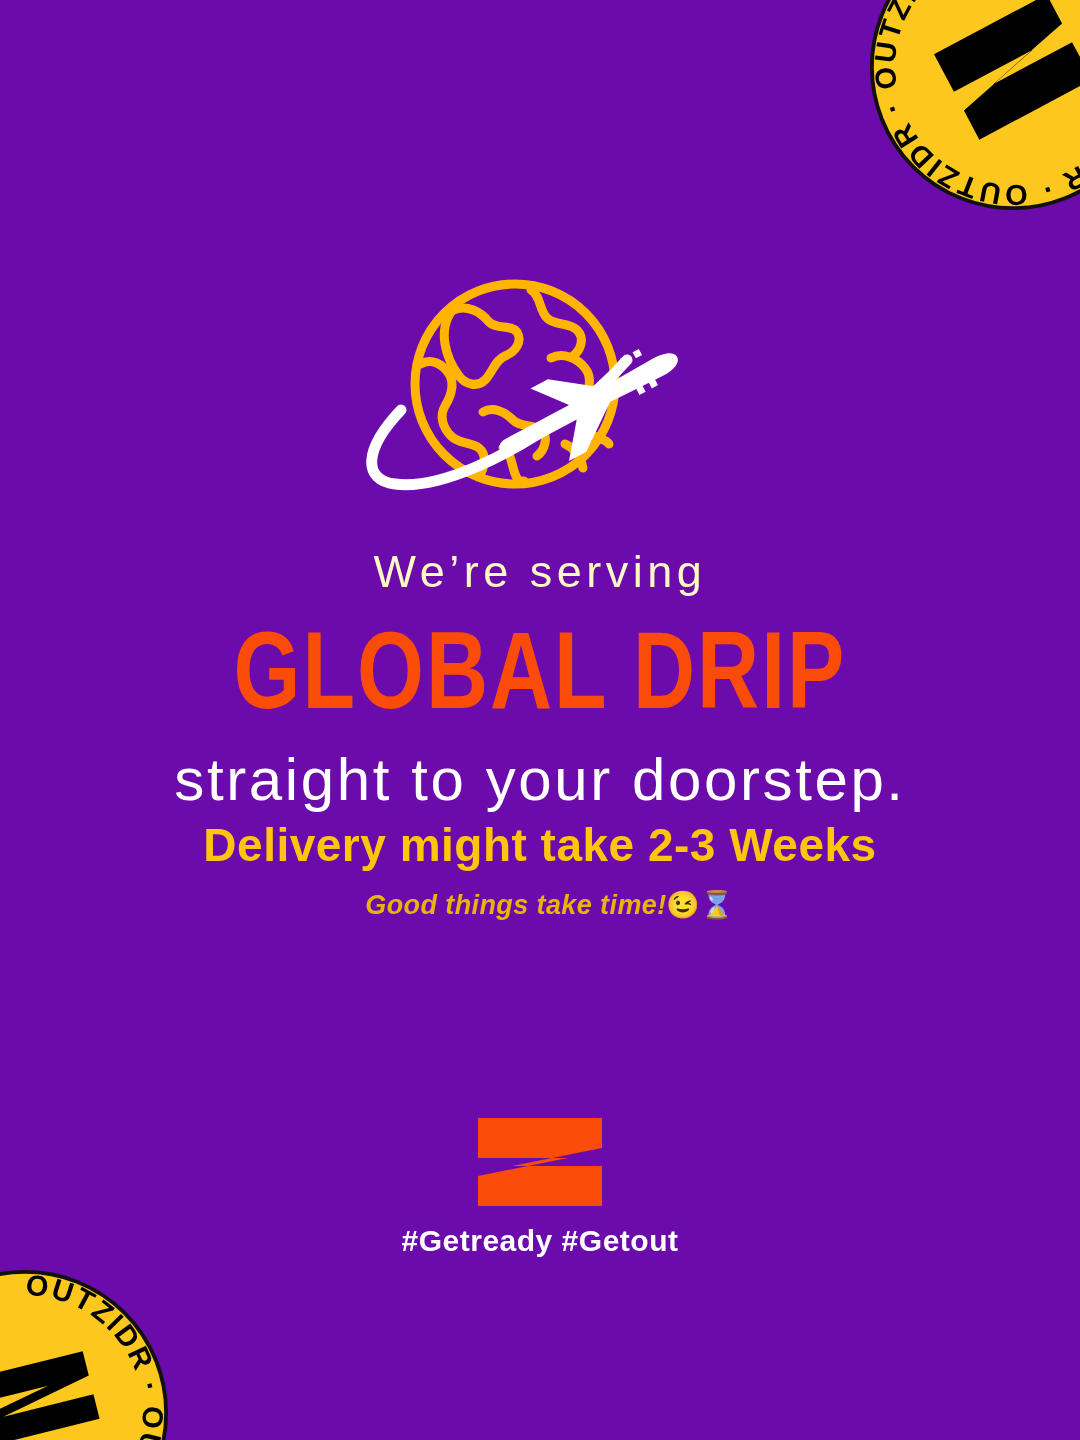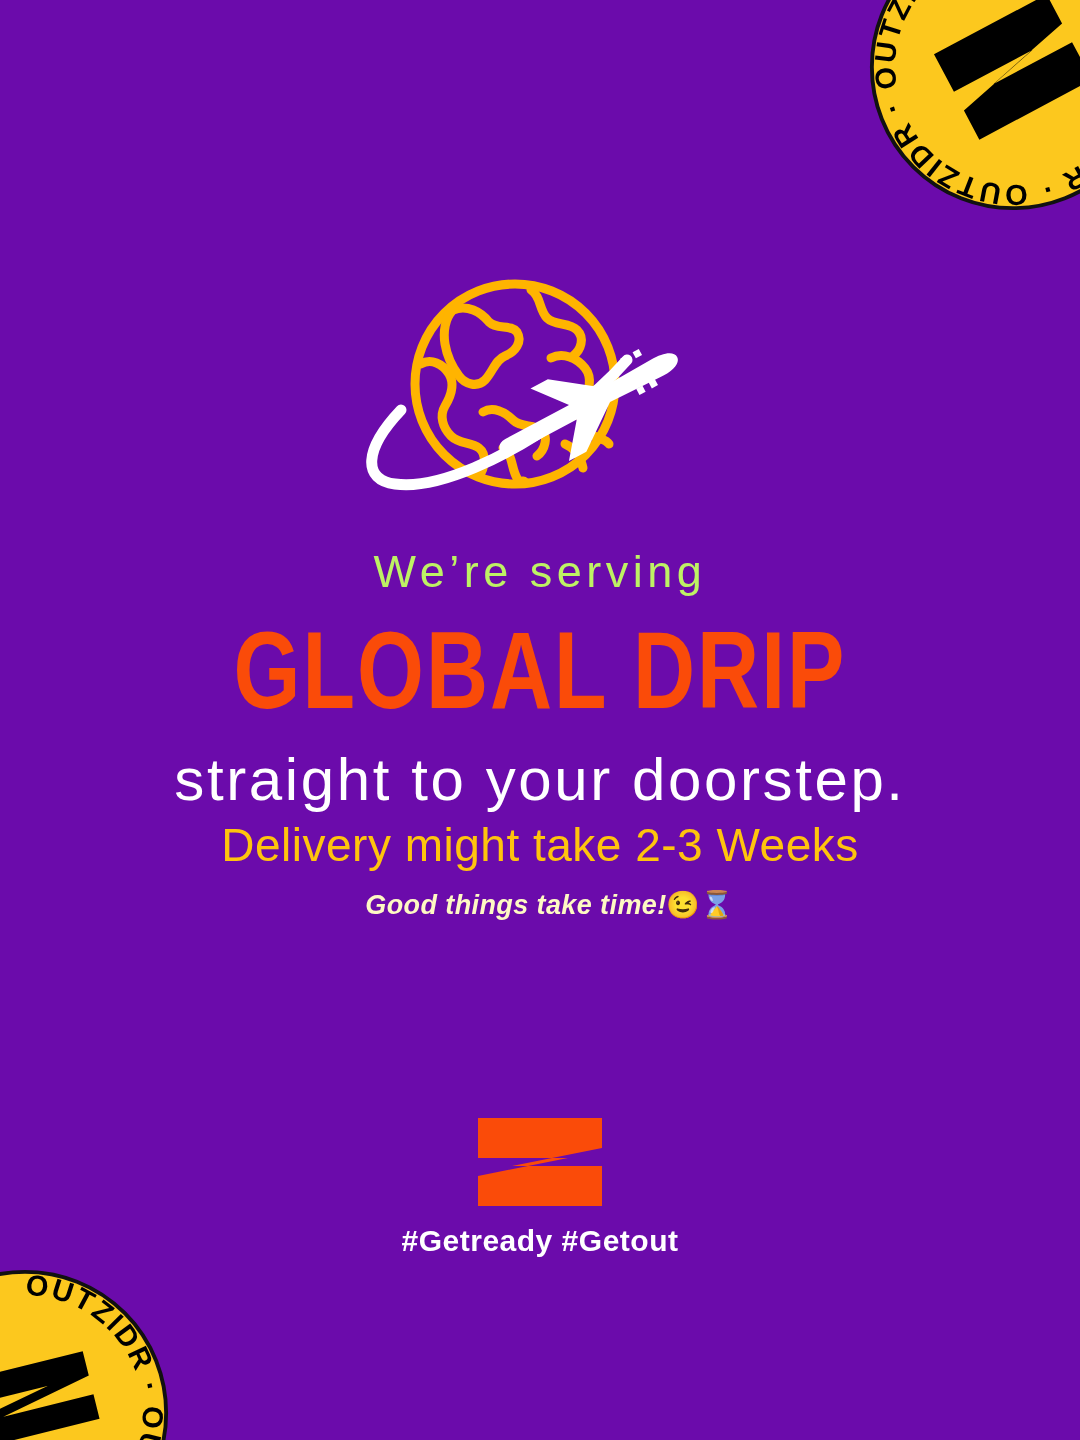--- a/index.html
+++ b/index.html
@@ -38,21 +38,21 @@
 
   
   #headline-block {
     position: absolute;
     left: 0;
     top: 548px;
     width: 1080px;
     text-align: center;
   }
   #headline-pre {
-    color: #bef264;
+    color: #fef9c3;
     font-size: 45px;
     letter-spacing: 4.5px;
     font-weight: 400;
     line-height: 1.05;
   }
   #headline-main {
     color: #FA4B09;
     font-size: 86px;
     font-weight: 700;
     letter-spacing: 2px;
@@ -75,26 +75,26 @@
   #delivery-block {
     position: absolute;
     left: 0;
     top: 820px;
     width: 1080px;
     text-align: center;
   }
   #delivery-headline {
     color: #FFC40D;
     font-size: 46px;
-    font-weight: 400;
+    font-weight: 700;
     letter-spacing: 0.5px;
     line-height: 1.1;
   }
   #delivery-subtext {
-    color: #fef9c3;
+    color: #eab308;
     font-size: 27px;
     font-weight: 700;
     font-style: italic;
     letter-spacing: 0.4px;
     margin-top: 18px;
     padding-left: 20px;
   }
   .emoji { font-style: normal; font-weight: 400; }
 
   

